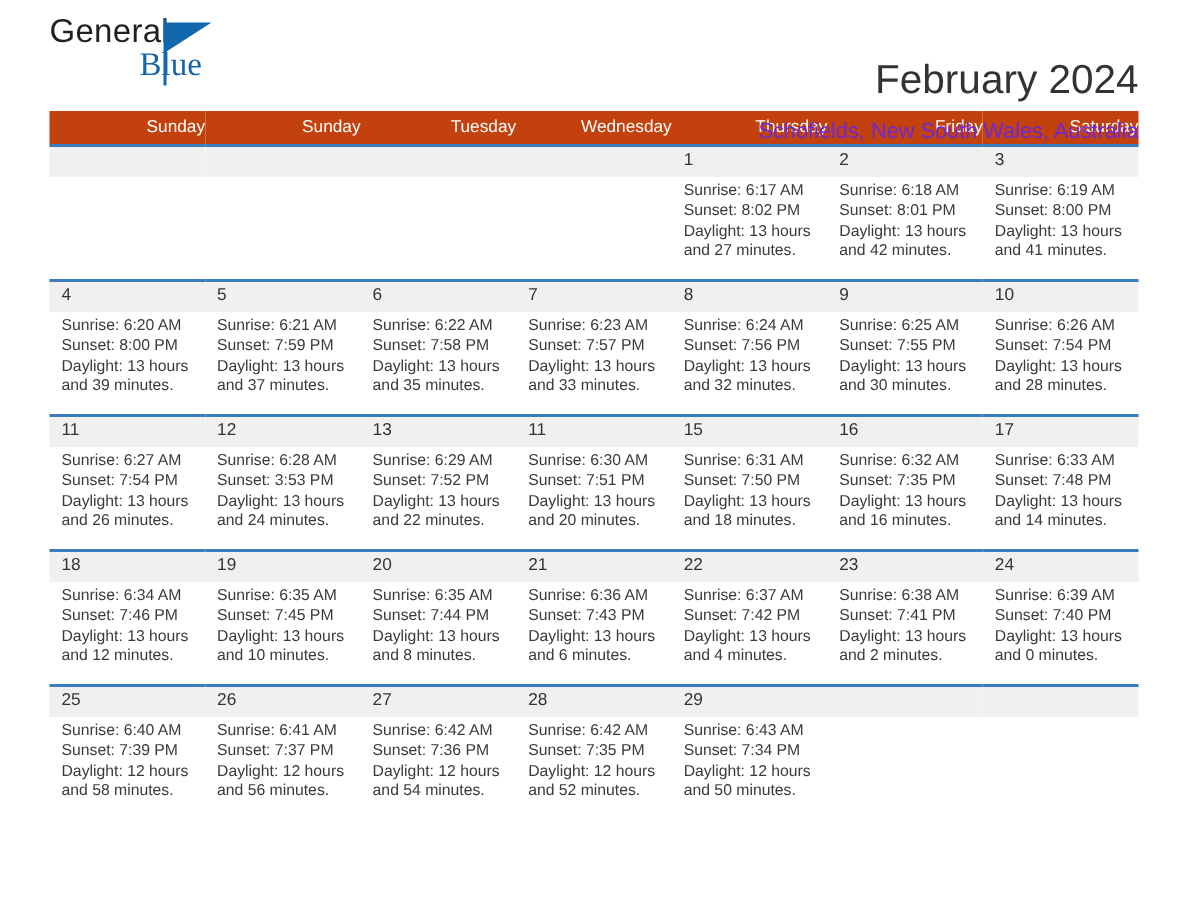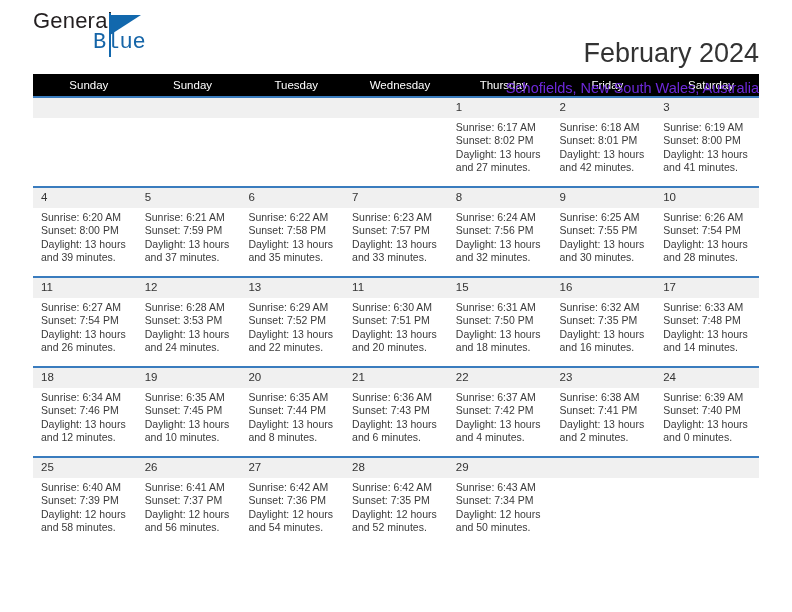--- a/index.html
+++ b/index.html
@@ -42,21 +42,21 @@
     letter-spacing: .2px;
     color: #231f20;
     font-family: "Liberation Sans", sans-serif;
   }
   .brand-blue {
     position: absolute;
     left: 60px;
     top: 22px;
     font-size: 22px;
     color: #1565a8;
-    font-family: Liberation Mono, monospace;
+    font-family: Liberation Serif, serif;
   }
   .brand-flag {
     position: absolute;
     left: 77px;
     top: 7px;
     width: 0;
     height: 0;
     border-left: 31px solid #1268ad;
     border-bottom: 20px solid transparent;
   }
@@ -91,25 +91,25 @@
     white-space: nowrap;
   }
 
   
   .calendar {
     width: 726px;
     border-collapse: collapse;
     table-layout: fixed;
   }
   .calendar th {
-    background: #000000;
+    background: #c2410c;
     color: #ffffff;
     font-weight: normal;
     font-size: 11.5px;
-    text-align: center;
+    text-align: right;
     padding: 5px 0 5px 8px;
     height: 11px;
     border: none;
   }
   .calendar td {
     vertical-align: top;
     padding: 0;
     border: none;
     border-top: 2px solid #3a7cbe;
     width: 103.71px;

